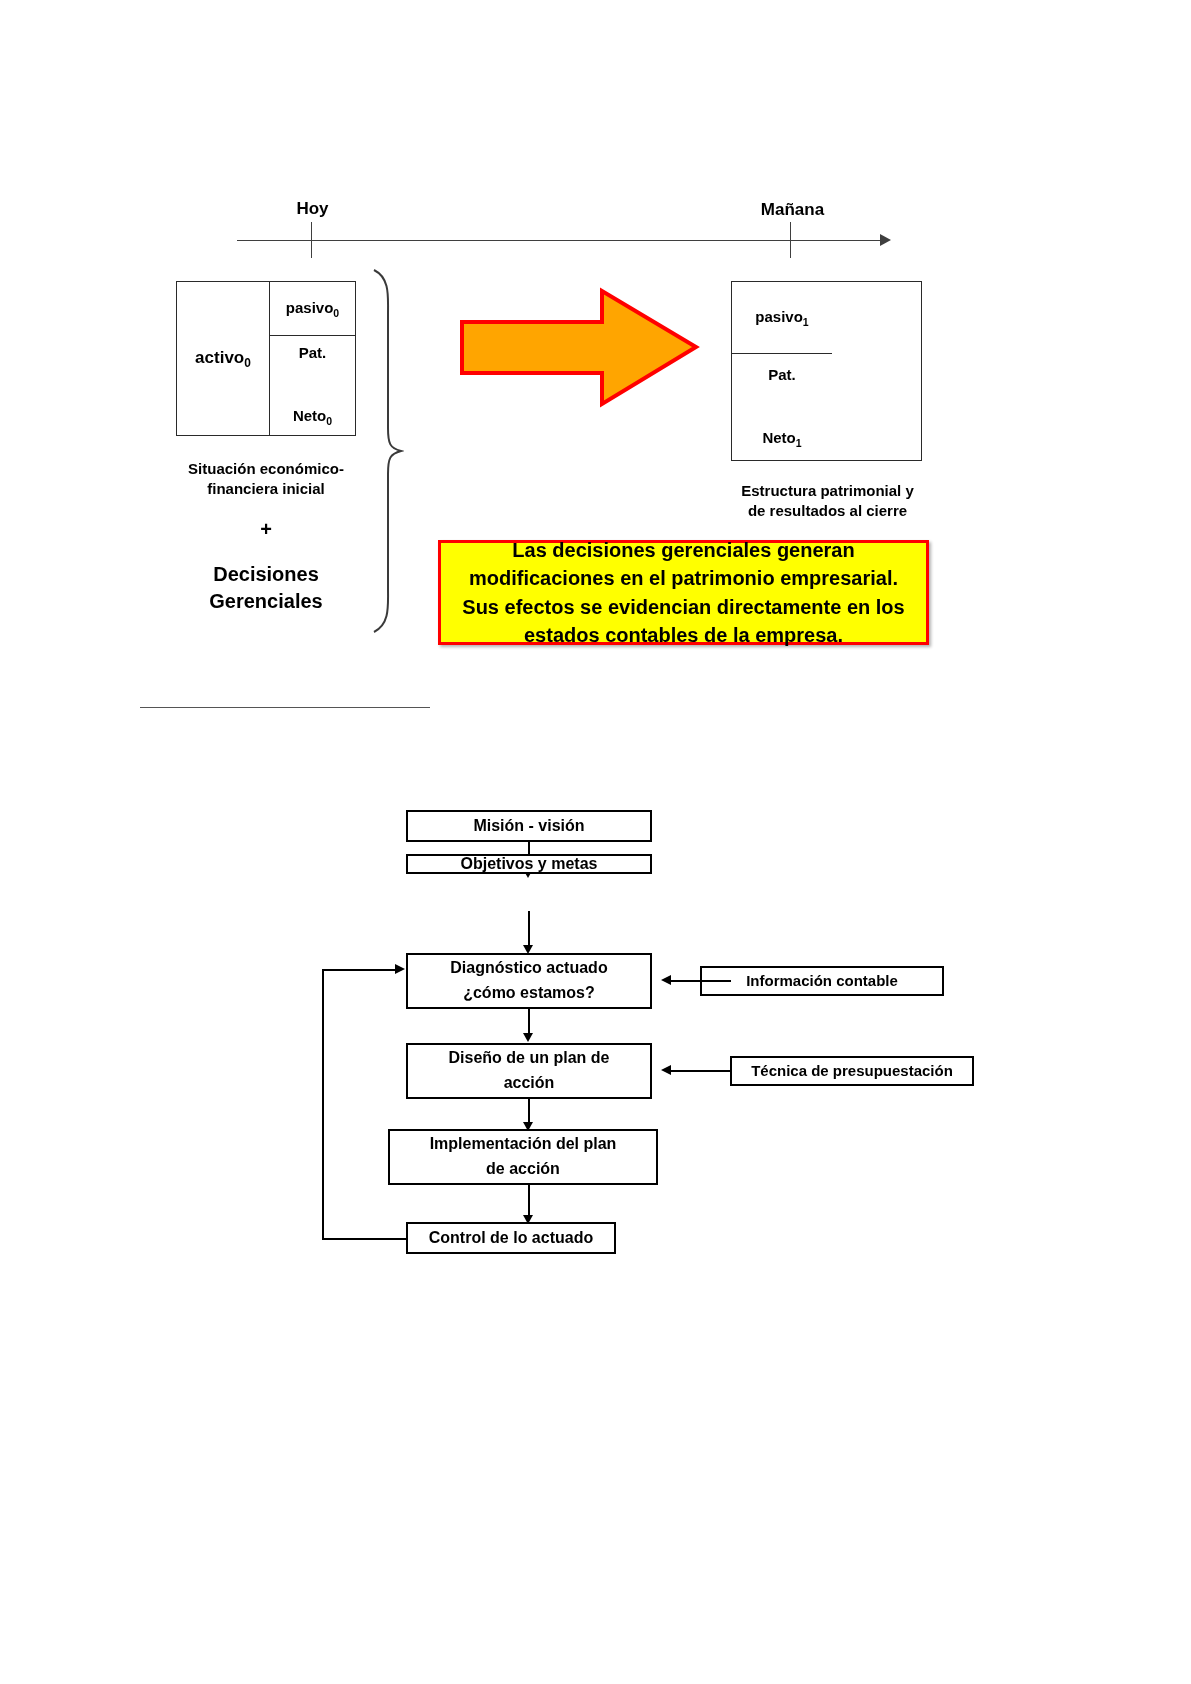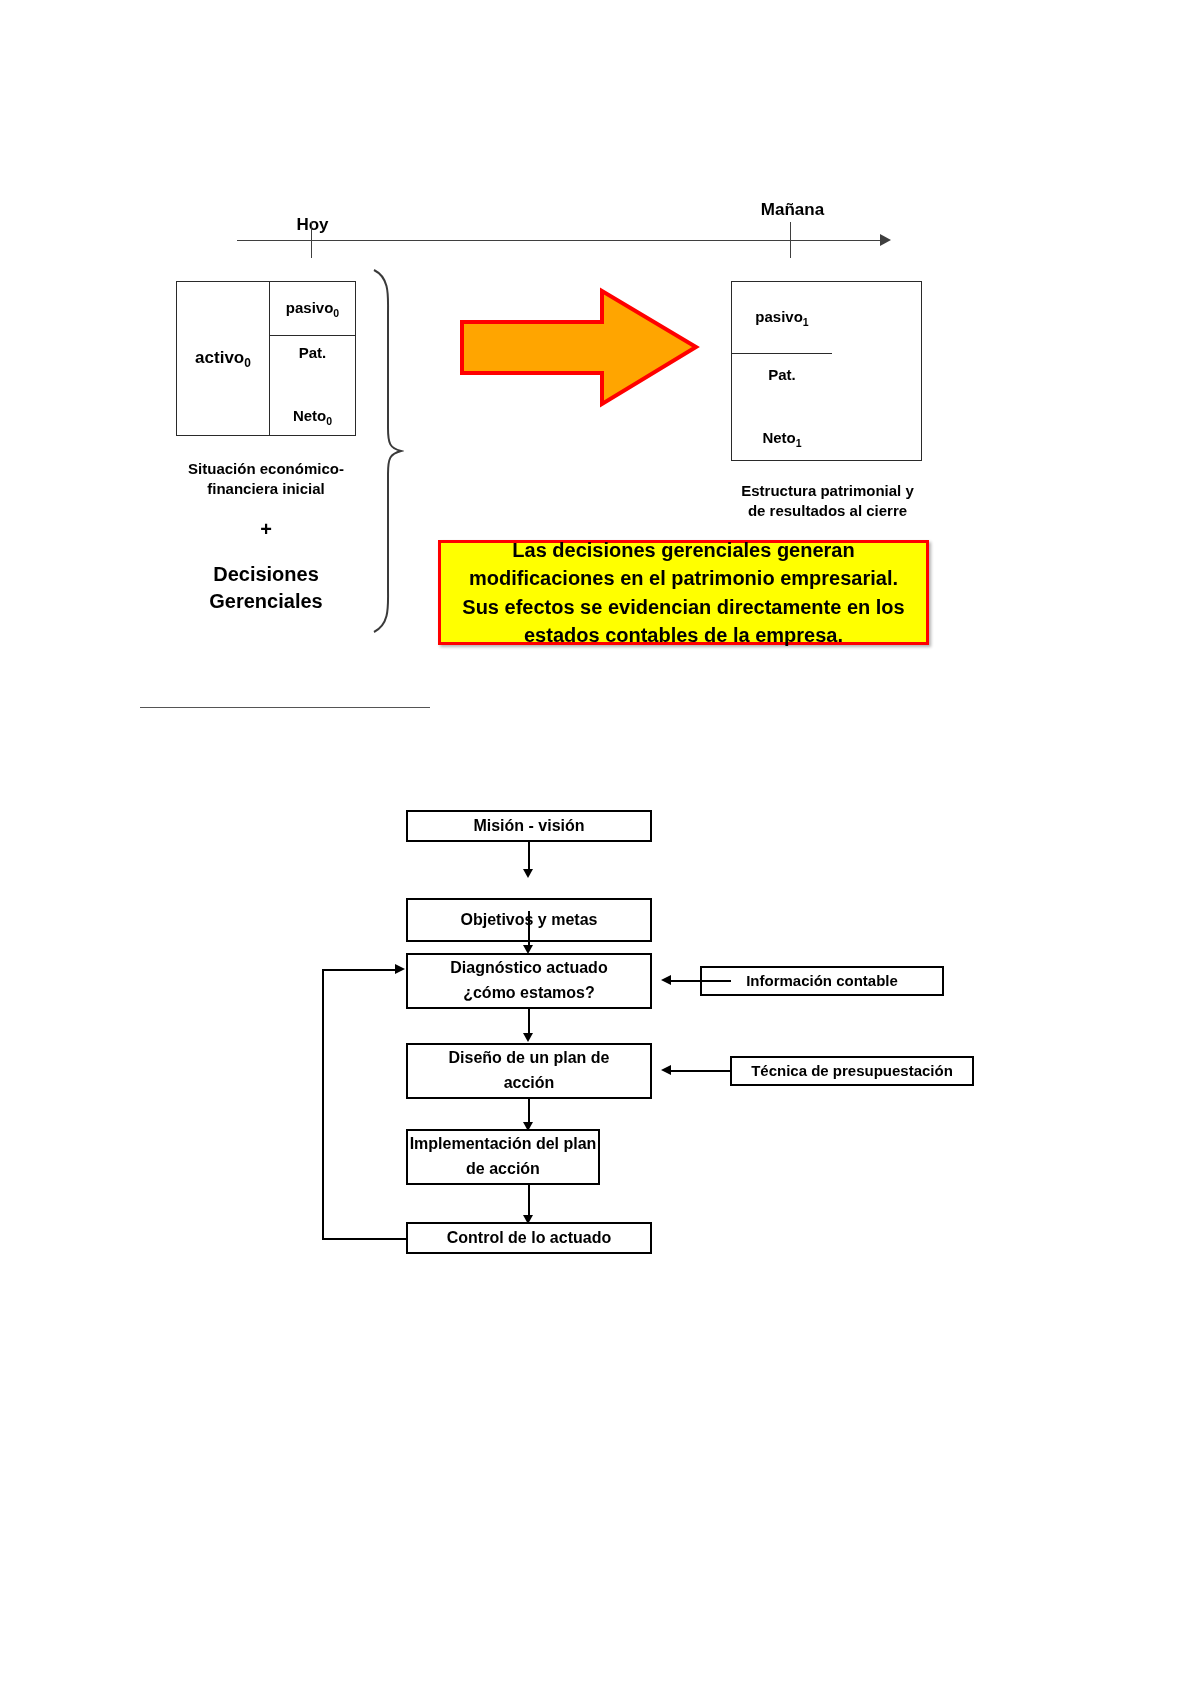--- a/index.html
+++ b/index.html
@@ -174,21 +174,21 @@
   .arrow-right {
     width: 0; height: 0;
     border-left: 10px solid #000000;
     border-top: 5.5px solid transparent;
     border-bottom: 5.5px solid transparent;
   }
 </style>
 </head>
 <body>
 
-<div class="abs tl-label" style="left:255px; top:199px; width:115px;margin-top:16px;">Hoy</div>
+<div class="abs tl-label" style="left:255px; top:199px; width:115px;">Hoy</div>
 
 <div class="abs tl-label" style="left:730px; top:200px; width:125px;">Mañana</div>
 
 <div class="abs timeline-axis" style="left:237px; top:240px; width:650px;"></div>
 <div class="abs axis-arrow" style="left:880px; top:234px;"></div>
 <div class="abs tick" style="left:311px; top:222px; height:36px;"></div>
 <div class="abs tick" style="left:790px; top:222px; height:36px;"></div>
 
 <div class="abs bs-box" style="left:176px; top:281px; width:180px; height:155px;">
   <div class="bs-left" style="width:94px;">
@@ -257,21 +257,21 @@
 </div>
 
 <div class="abs hrule" style="left:140px; top:707px; width:290px;"></div>
 
 <div class="abs fc-box" style="left:406px; top:810px; width:246px; height:32px;">
   <span class="fc-text">Misión - visión</span>
 </div>
 <div class="abs vline" style="left:528px; top:842px; height:28px;"></div>
 <div class="abs arrow-down" style="left:523px; top:869px;"></div>
 
-<div class="abs fc-box" style="left:406px; top:898px; width:246px; height:44px;">
+<div class="abs fc-box" style="left:406px; top:854px; width:246px; height:20px;">
   <span class="fc-text">Objetivos y metas</span>
 </div>
 <div class="abs vline" style="left:528px; top:911px; height:35px;"></div>
 <div class="abs arrow-down" style="left:523px; top:945px;"></div>
 
 <div class="abs fc-box" style="left:406px; top:953px; width:246px; height:56px;">
   <span class="fc-text">
     <span style="display:block">Diagnóstico actuado</span>
     <span style="display:block">¿cómo estamos?</span>
   </span>
@@ -293,29 +293,29 @@
 </div>
 <div class="abs vline" style="left:528px; top:1099px; height:24px;"></div>
 <div class="abs arrow-down" style="left:523px; top:1122px;"></div>
 
 <div class="abs fc-box" style="left:730px; top:1056px; width:244px; height:30px;">
   <span class="fc-side-text">Técnica de presupuestación</span>
 </div>
 <div class="abs hline" style="left:671px; top:1070px; width:60px;"></div>
 <div class="abs arrow-left" style="left:661px; top:1065px;"></div>
 
-<div class="abs fc-box" style="left:406px; top:1129px; width:194px; height:56px;">
+<div class="abs fc-box" style="left:388px; top:1129px; width:270px; height:56px;">
   <span class="fc-text">
     <span style="display:block">Implementación del plan</span>
     <span style="display:block">de acción</span>
   </span>
 </div>
 <div class="abs vline" style="left:528px; top:1185px; height:31px;"></div>
 <div class="abs arrow-down" style="left:523px; top:1215px;"></div>
 
-<div class="abs fc-box" style="left:406px; top:1222px; width:246px; height:32px;">
+<div class="abs fc-box" style="left:406px; top:1222px; width:210px; height:32px;">
   <span class="fc-text">Control de lo actuado</span>
 </div>
 
 <div class="abs hline" style="left:322px; top:1238px; width:86px;"></div>
 <div class="abs vline" style="left:322px; top:969px; height:270px;"></div>
 <div class="abs hline" style="left:322px; top:969px; width:74px;"></div>
 <div class="abs arrow-right" style="left:395px; top:964px;"></div>
 
 </body></html>

